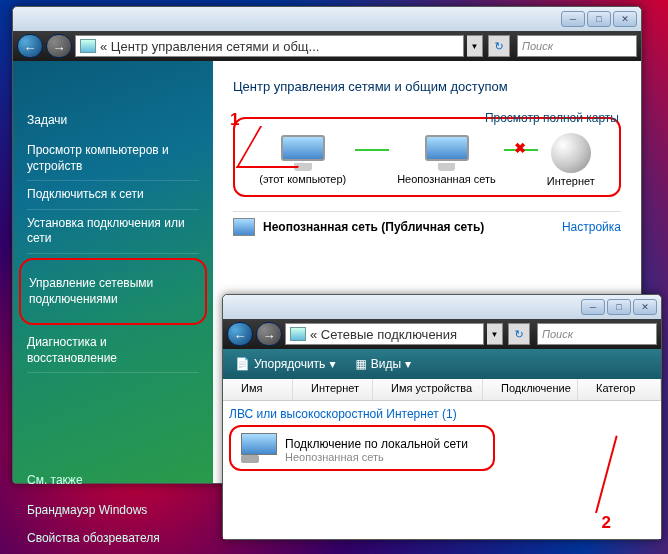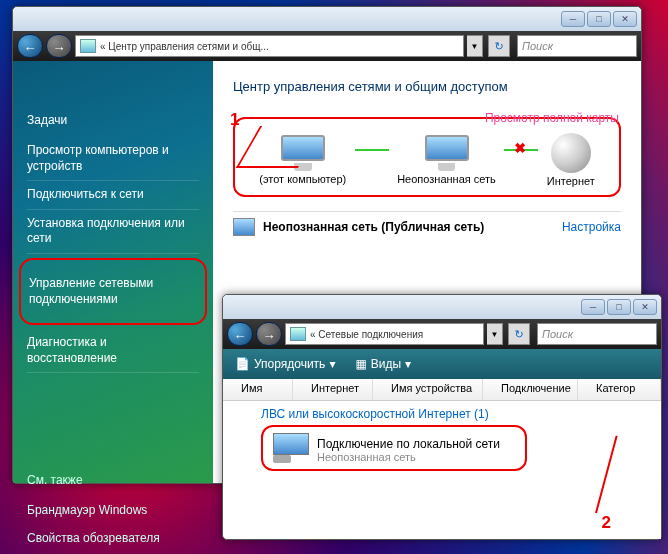--- a/index.html
+++ b/index.html
@@ -5,53 +5,53 @@
 * { margin:0; padding:0; box-sizing:border-box; font-family:"Segoe UI",Tahoma,sans-serif; }
 body { width:668px; height:554px; background:radial-gradient(circle at 20% 80%,#c03,#306,#039,#c03); overflow:hidden; position:relative; }
 .window { position:absolute; background:#fff; border:1px solid #555; border-radius:5px; box-shadow:0 0 10px rgba(0,0,0,.5); }
 .w1 { left:12px; top:6px; width:630px; height:478px; }
 .w2 { left:222px; top:294px; width:440px; height:246px; }
 .titlebar { height:24px; background:linear-gradient(#e8f0f8,#c8d8e8); display:flex; justify-content:flex-end; align-items:center; padding:0 4px; border-radius:5px 5px 0 0; }
 .tbtn { width:24px; height:16px; margin-left:2px; background:linear-gradient(#dde8f5,#aac4e0); border:1px solid #7a98b8; border-radius:3px; display:flex; align-items:center; justify-content:center; font-size:9px; color:#446; cursor:pointer; }
 .nav { height:30px; background:linear-gradient(#3a3a3a,#1a1a1a); display:flex; align-items:center; padding:0 4px; gap:3px; }
 .navbtn { width:26px; height:24px; border-radius:12px; background:radial-gradient(circle at 30% 30%,#5ad,#147); border:1px solid #025; display:flex; align-items:center; justify-content:center; color:#fff; font-size:13px; cursor:pointer; }
 .navbtn.dis { background:radial-gradient(circle at 30% 30%,#888,#444); }
-.addr { flex:1; height:22px; background:#fff; border:1px solid #888; display:flex; align-items:center; padding:0 4px; font-size:10px; color:#333; overflow:hidden; white-space:nowrap; }
+.addr { flex:1; height:22px; background:#fff; border:1px solid #888; display:flex; align-items:center; padding:0 4px; font-size:13px; color:#333; overflow:hidden; white-space:nowrap; }
 .addr-drop { width:16px; height:22px; background:#ddd; border:1px solid #888; border-left:none; display:flex; align-items:center; justify-content:center; font-size:8px; cursor:pointer; }
 .refresh { width:22px; height:22px; background:#ddd; border:1px solid #888; margin-left:2px; display:flex; align-items:center; justify-content:center; font-size:11px; color:#06c; cursor:pointer; }
 .search { width:120px; height:22px; background:#fff; border:1px solid #888; margin-left:4px; padding:0 4px; font-size:11px; color:#888; font-style:italic; display:flex; align-items:center; }
 .body1 { display:flex; height:calc(100% - 54px); }
 .sidebar { width:200px; background:linear-gradient(160deg,#0a5a7a 0%,#0d7090 30%,#1a8a6a 60%,#2a9a4a 100%); padding:14px 14px; color:#fff; font-size:12px; }
 .side-head { font-size:12px; margin-bottom:10px;margin-top:38px; }
 .side-link { padding:6px 0; cursor:pointer; line-height:1.3; border-bottom:1px solid rgba(255,255,255,.15); }
 .side-link.hl { border:2px solid #e00; border-radius:14px; padding:16px 8px; margin:4px -8px; }
 .side-also { margin-top:100px; color:#cfe; }
 .side-also .side-link { border:none; }
 .content { flex:1; padding:18px 20px; background:#fff; position:relative; }
 .content h1 { font-size:13px; font-weight:400; color:#036; margin-bottom:12px; }
-.viewmap { position:absolute; right:22px; top:50px; color:#ec4899; font-size:12px; cursor:pointer; }
+.viewmap { position:absolute; right:22px; top:50px; color:#0c4a6e; font-size:12px; cursor:pointer; }
 .diagram { border:2px solid #e00; border-radius:12px; padding:14px 20px 8px; margin:23px 0 14px; display:flex; align-items:center; justify-content:space-around; }
 .node { text-align:center; font-size:11px; }
 .monitor { width:44px; height:36px; margin:0 auto 2px; position:relative; }
 .monitor::before { content:''; position:absolute; inset:0 0 10px 0; background:linear-gradient(#adf,#48c); border:2px solid #999; border-radius:3px; }
 .monitor::after { content:''; position:absolute; bottom:0; left:30%; width:40%; height:8px; background:#ccc; border-radius:0 0 3px 3px; }
 .globe { width:40px; height:40px; margin:0 auto 2px; border-radius:50%; background:radial-gradient(circle at 30% 30%,#fff,#ccc,#888); }
 .conn { width:34px; height:2px; background:#3c3; position:relative; align-self:center; margin-bottom:20px; }
 .conn.x::after { content:'✖'; position:absolute; left:10px; top:-9px; color:#e00; font-size:14px; font-weight:bold; }
 .netrow { display:flex; align-items:center; padding:6px 0; border-top:1px solid #ddd; font-size:12px; }
 .netrow .ico { width:22px; height:18px; background:linear-gradient(#adf,#48c); border:1px solid #888; margin-right:8px; }
 .netrow .cfg { margin-left:auto; color:#06c; cursor:pointer; }
 .ann { position:absolute; color:#e00; font-weight:bold; font-size:17px; }
 .ann1 { left:230px; top:110px; }
 .ann1::after { content:''; position:absolute; left:18px; top:16px; width:60px; height:40px; border-left:2px solid #e00; border-bottom:2px solid #e00; transform:skewX(-30deg); }
 .toolbar { height:30px; background:linear-gradient(#2a7a8a,#185a6a); display:flex; align-items:center; padding:0 6px; gap:8px; color:#fff; font-size:12px; }
 .tbutton { display:flex; align-items:center; gap:4px; padding:3px 6px; cursor:pointer; border-radius:3px; }
 .cols { height:22px; background:linear-gradient(#fdfdfd,#eee); display:flex; font-size:11px; border-bottom:1px solid #ccc; }
 .col { padding:3px 18px; border-right:1px solid #ddd; white-space:nowrap; overflow:hidden; }
-.listarea { padding:6px 6px; background:#fff; height:calc(100% - 106px); position:relative;margin-left:32px; }
+.listarea { padding:6px 6px; background:#fff; height:calc(100% - 106px); position:relative; }
 .group { color:#06c; font-size:12px; margin-bottom:4px; }
 .item { display:flex; align-items:flex-end; gap:8px; border:2px solid #e00; border-radius:12px; padding:6px 10px; width:266px; }
 .item-ico { width:36px; height:30px; position:relative; flex-shrink:0; }
 .item-ico::before { content:''; position:absolute; inset:0 0 8px 0; background:linear-gradient(#adf,#48c); border:1px solid #777; }
 .item-ico::after { content:''; position:absolute; bottom:0; left:0; width:18px; height:8px; background:#aaa; border-radius:2px; }
 .item-txt { font-size:12px; }
 .item-txt .sub { color:#888; font-size:11px; }
 .ann2 { position:absolute; right:50px; bottom:6px; color:#e00; font-weight:bold; font-size:17px; }
 .ann2::before { content:''; position:absolute; right:14px; bottom:20px; width:2px; height:80px; background:#e00; transform:rotate(15deg); transform-origin:bottom; }
 .crumb-ico { width:16px; height:14px; background:linear-gradient(#cfe,#6bd); border:1px solid #699; margin-right:4px; flex-shrink:0; }

